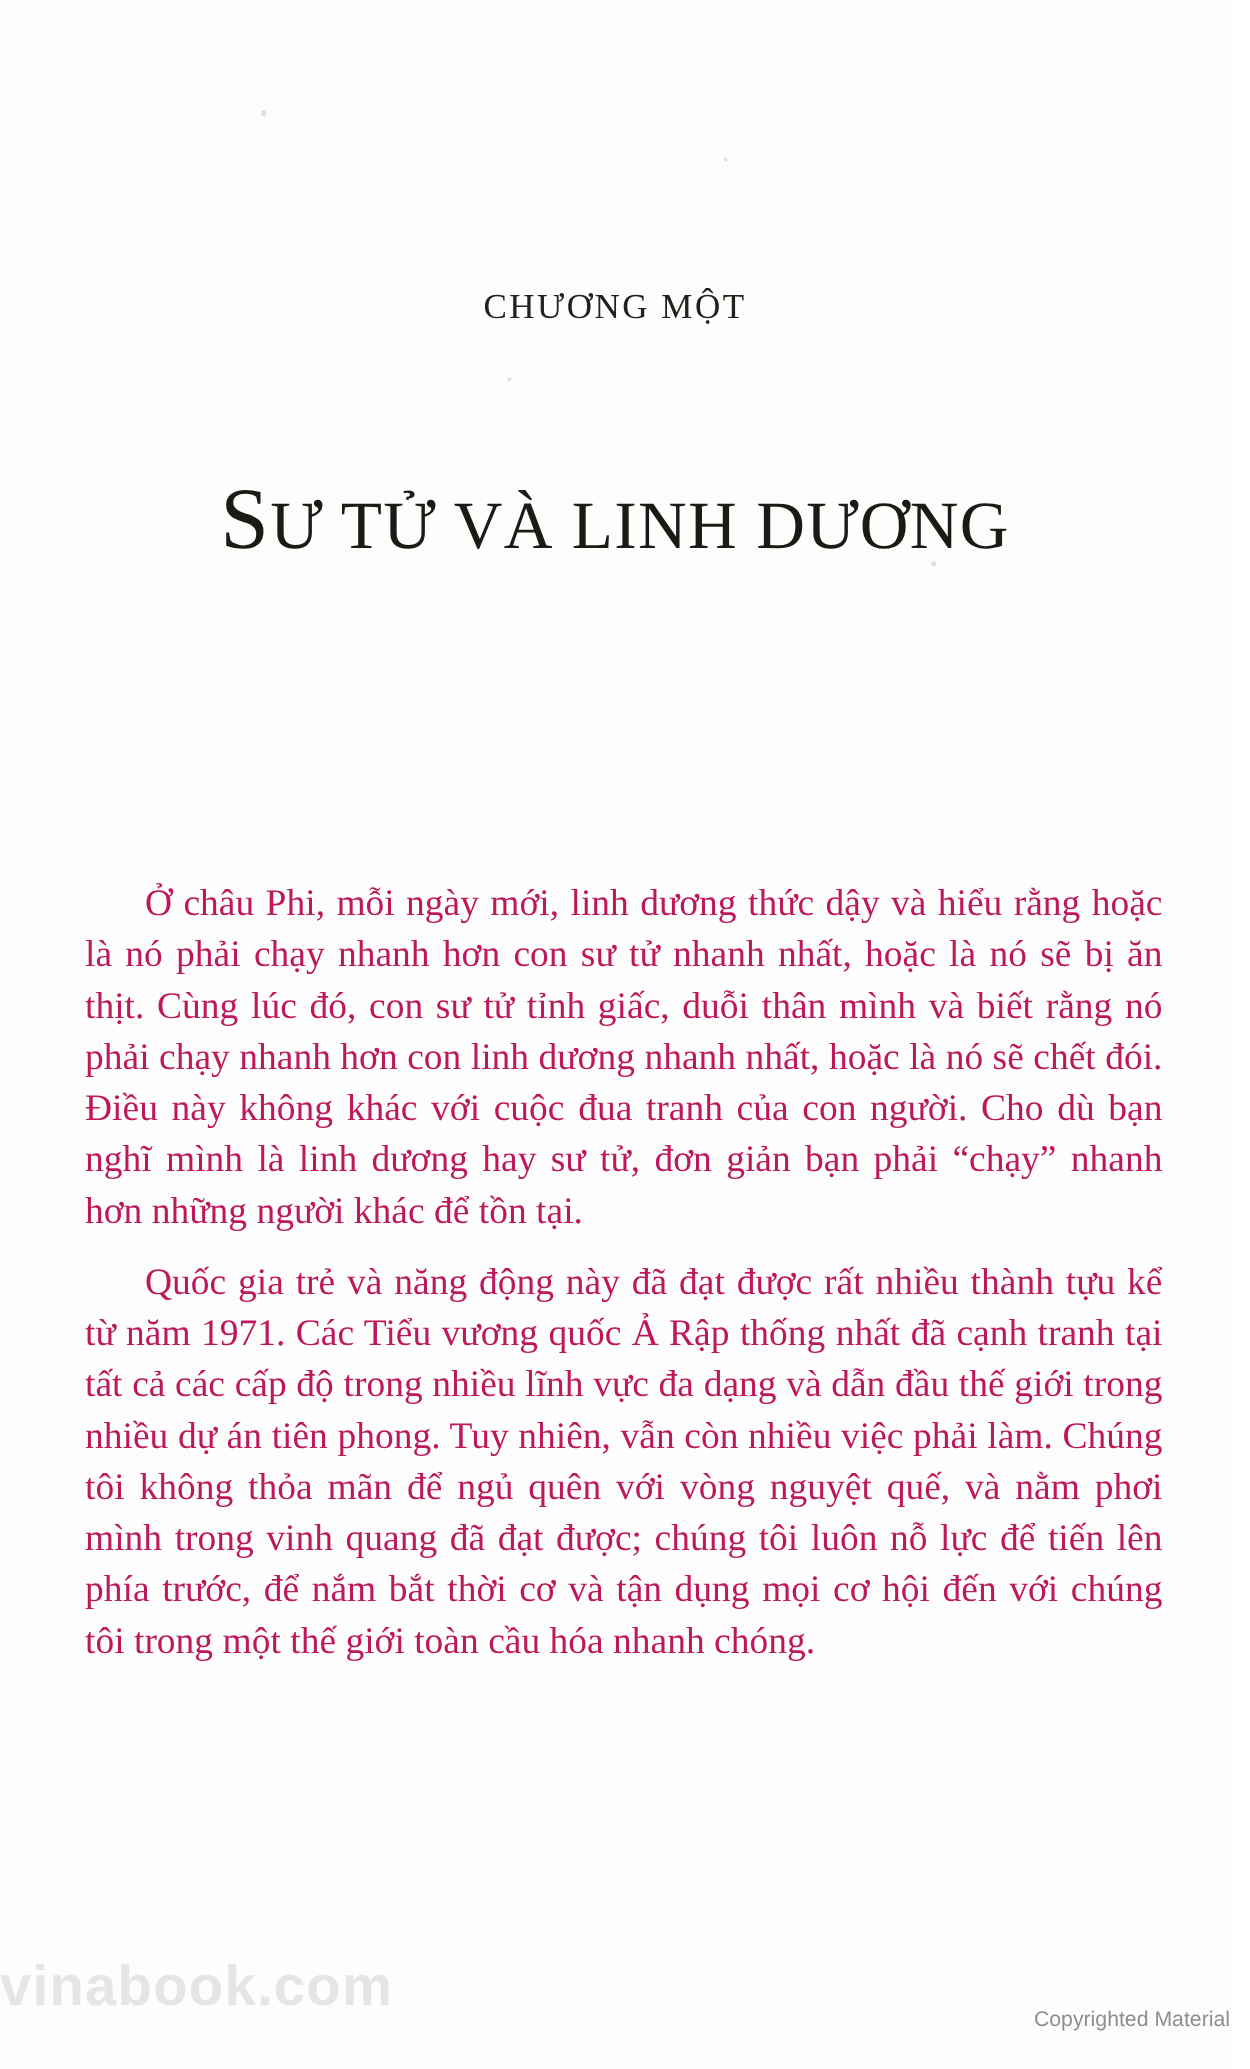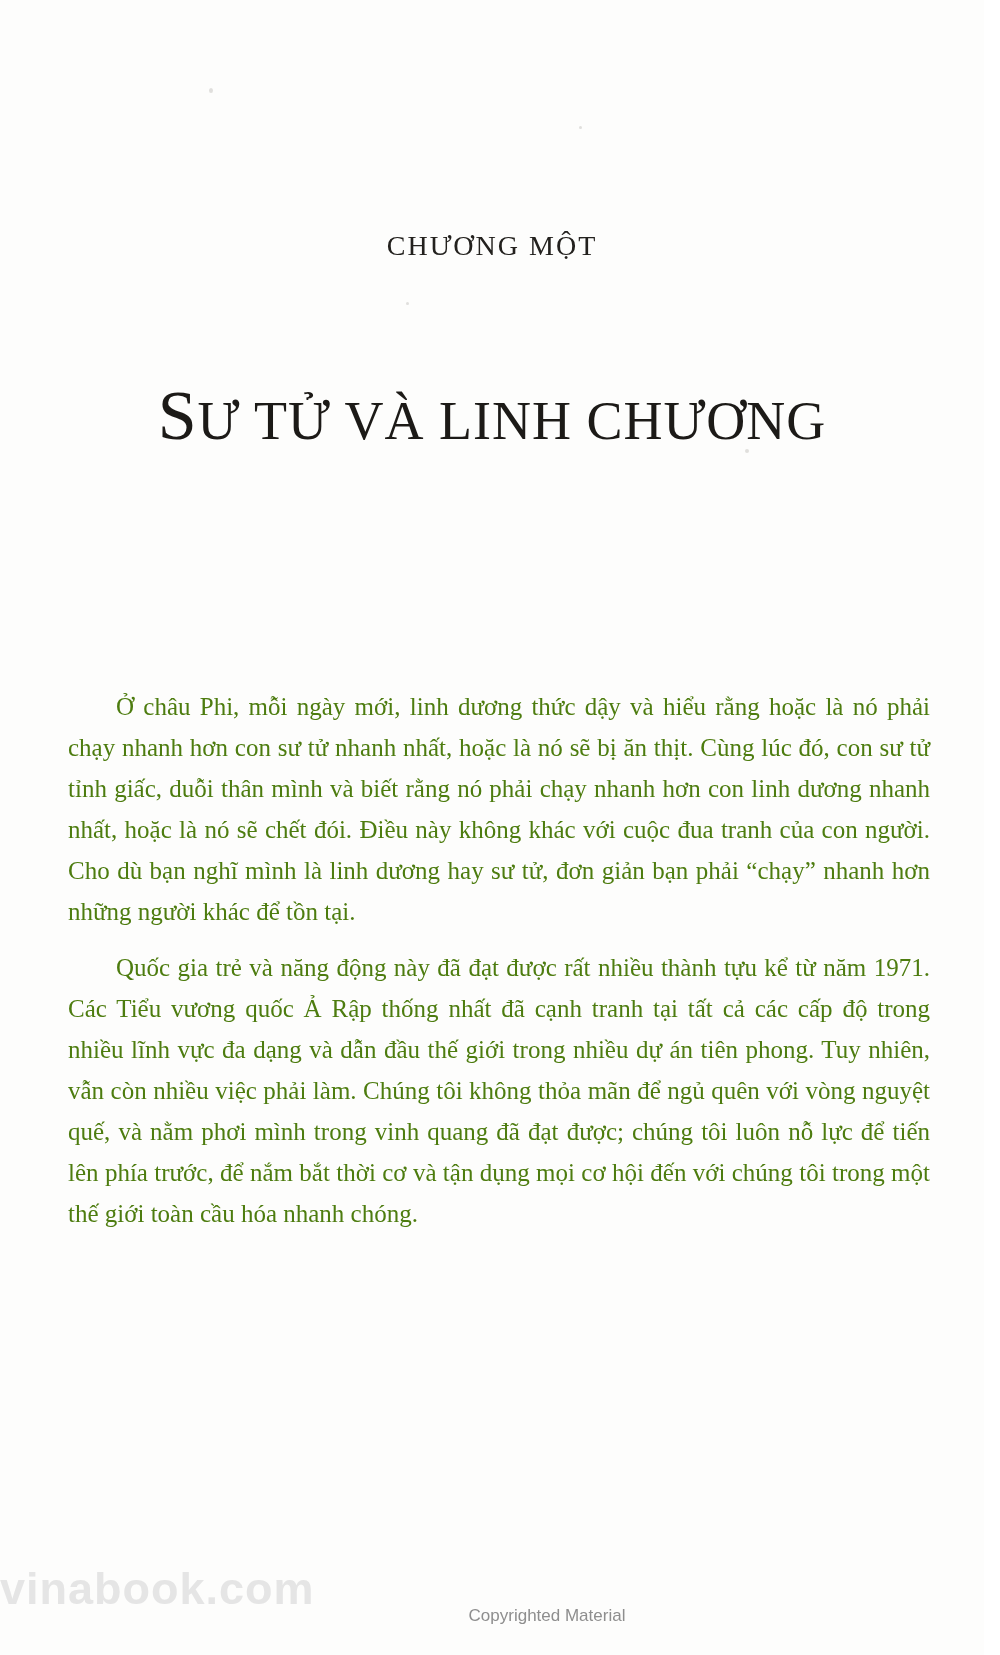--- a/index.html
+++ b/index.html
@@ -41,47 +41,47 @@
   .chapter-title .initial {
     font-size: 70px;
   }
   .body-text {
     position: absolute;
     top: 686px;
     left: 68px;
     width: 862px;
   }
   .body-text p {
-    margin: 0 0 15px 0;
-    font-size: 25px;
+    margin: 16px 0 15px 0;
+    font-size: 30px;
     line-height: 41px;
     text-align: justify;
     text-indent: 48px;
-    color: #4d7c0f;
+    color: #be185d;
   }
   .watermark {
     position: absolute;
     top: 1563px;
     left: 0;
     right: 0;
     text-align: left;
     font-family: "Liberation Sans", sans-serif;
     font-weight: bold;
     font-size: 45px;
     letter-spacing: 1px;
     color: #e5e5e5;
     user-select: none;
   }
   .copyright {
     position: absolute;
     top: 1606px;
     left: 0;
     right: 0;
     padding-left: 110px;
-    text-align: center;
+    text-align: right;
     font-family: "Liberation Sans", sans-serif;
     font-size: 17px;
     color: #8e8e8e;
   }
   .speck {
     position: absolute;
     background: #c9c7c3;
     border-radius: 50%;
     opacity: 0.55;
   }
@@ -90,21 +90,21 @@
   .speck-3 { left: 406px; top: 302px; width: 3px; height: 3px; }
   .speck-4 { left: 745px; top: 449px; width: 4px; height: 4px; }
 </style>
 </head>
 <body>
 
 <div class="page">
 
   <div class="chapter-label">CHƯƠNG MỘT</div>
 
-  <div class="chapter-title"><span class="initial">S</span><span>Ư TỬ VÀ LINH CHƯƠNG</span></div>
+  <div class="chapter-title"><span class="initial">S</span><span>Ư TỬ VÀ LINH DƯƠNG</span></div>
 
   <div class="body-text">
     <p>Ở châu Phi, mỗi ngày mới, linh dương thức dậy và hiểu rằng hoặc là nó phải chạy nhanh hơn con sư tử nhanh nhất, hoặc là nó sẽ bị ăn thịt. Cùng lúc đó, con sư tử tỉnh giấc, duỗi thân mình và biết rằng nó phải chạy nhanh hơn con linh dương nhanh nhất, hoặc là nó sẽ chết đói. Điều này không khác với cuộc đua tranh của con người. Cho dù bạn nghĩ mình là linh dương hay sư tử, đơn giản bạn phải “chạy” nhanh hơn những người khác để tồn tại.</p>
     <p>Quốc gia trẻ và năng động này đã đạt được rất nhiều thành tựu kể từ năm 1971. Các Tiểu vương quốc Ả Rập thống nhất đã cạnh tranh tại tất cả các cấp độ trong nhiều lĩnh vực đa dạng và dẫn đầu thế giới trong nhiều dự án tiên phong. Tuy nhiên, vẫn còn nhiều việc phải làm. Chúng tôi không thỏa mãn để ngủ quên với vòng nguyệt quế, và nằm phơi mình trong vinh quang đã đạt được; chúng tôi luôn nỗ lực để tiến lên phía trước, để nắm bắt thời cơ và tận dụng mọi cơ hội đến với chúng tôi trong một thế giới toàn cầu hóa nhanh chóng.</p>
   </div>
 
   <div class="watermark">vinabook.com</div>
 
   <div class="copyright">Copyrighted Material</div>
 

